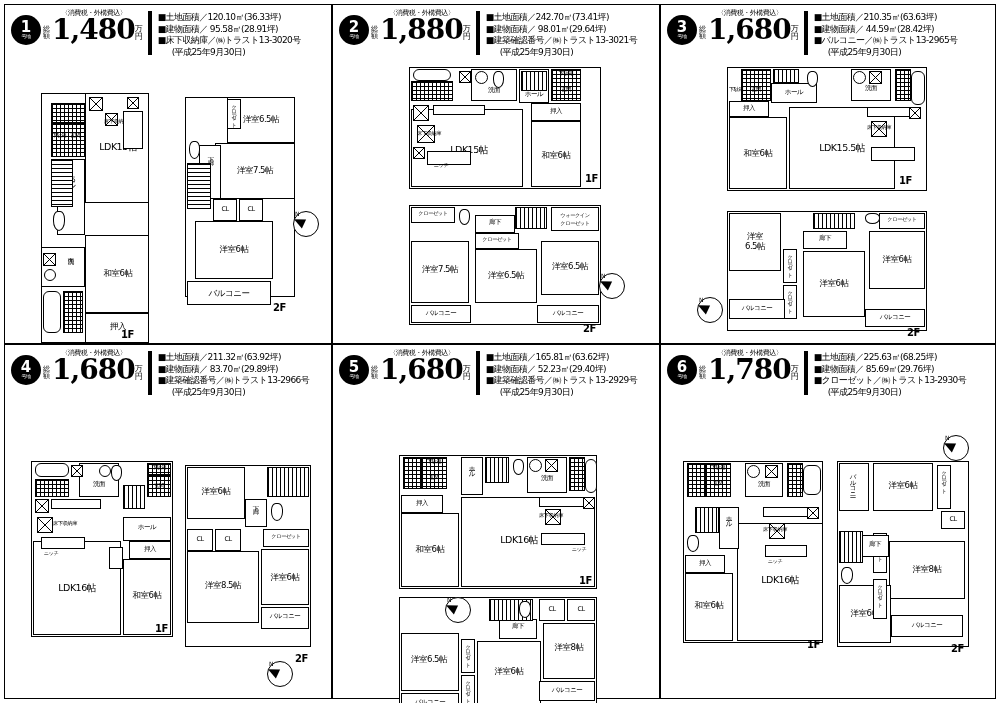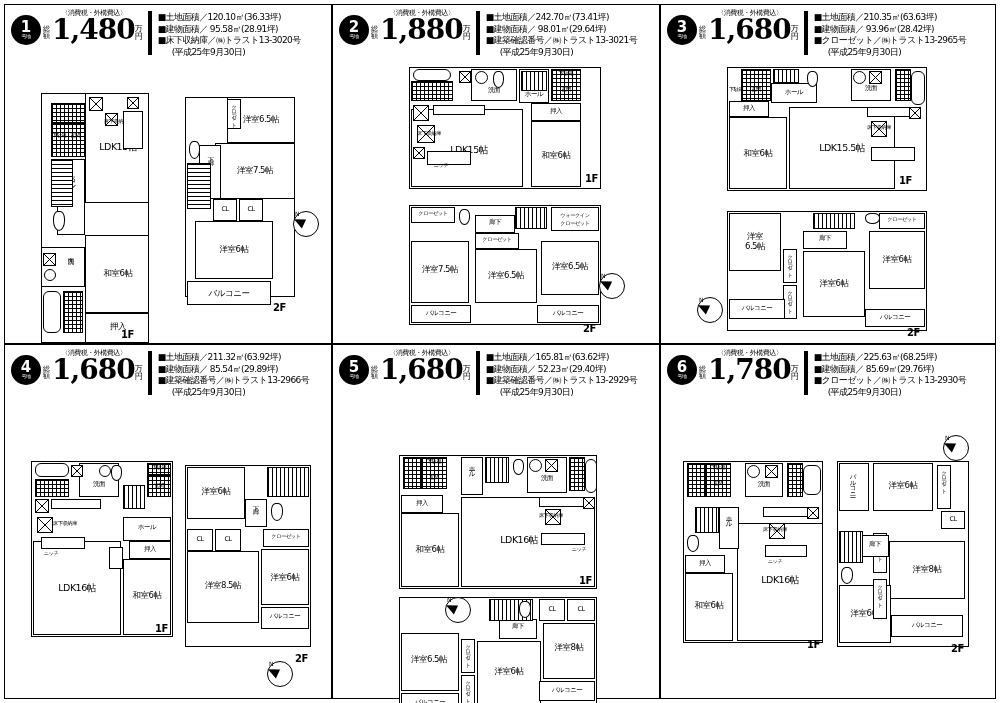--- a/index.html
+++ b/index.html
@@ -292,22 +292,22 @@
             <span class="price-num">1,680</span>
             <span class="manen">
               <i>万</i>
               <i>円</i>
             </span>
           </div>
           <div class="bar"></div>
         </div>
         <div class="specs">
           <div>■土地面積／210.35㎡(63.63坪)</div>
-          <div>■建物面積／ 93.96㎡(28.42坪)</div>
-          <div>■クローゼット／㈱トラスト13-2965号</div>
+          <div>■建物面積／ 44.59㎡(28.42坪)</div>
+          <div>■バルコニー／㈱トラスト13-2965号</div>
           <div class="ind">(平成25年9月30日)</div>
         </div>
       </div>
     </div>
 
     <div class="plans">
 
       <div class="plan">
         <div class="fp" style="left:66px;top:8px;width:200px;height:124px;"></div>
         <div class="rm" style="left:128px;top:48px;width:106px;height:82px;"></div>
@@ -386,21 +386,21 @@
             <span class="price-num">1,680</span>
             <span class="manen">
               <i>万</i>
               <i>円</i>
             </span>
           </div>
           <div class="bar"></div>
         </div>
         <div class="specs">
           <div>■土地面積／211.32㎡(63.92坪)</div>
-          <div>■建物面積／ 85.54㎡(29.89坪)</div>
+          <div>■建物面積／ 83.70㎡(29.89坪)</div>
           <div>■建築確認番号／㈱トラスト13-2966号</div>
           <div class="ind">(平成25年9月30日)</div>
         </div>
       </div>
     </div>
 
     <div class="plans">
 
       <div class="plan">
         <div class="fp" style="left:26px;top:62px;width:142px;height:176px;"></div>

